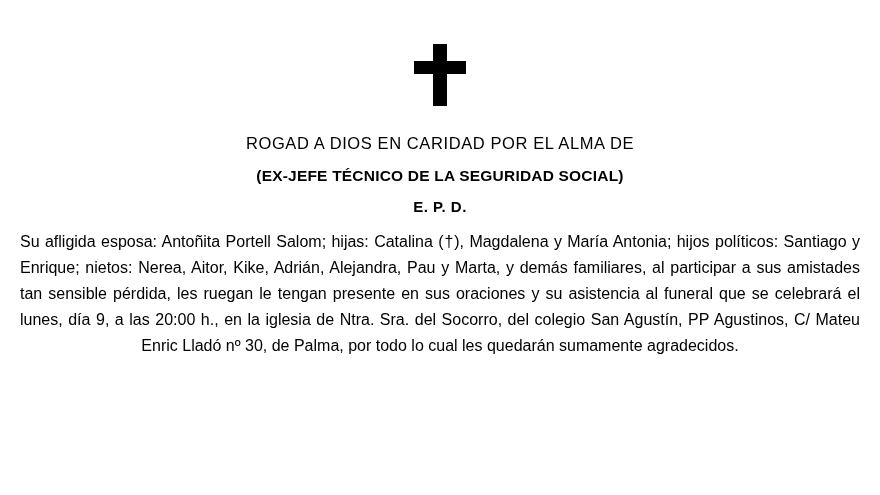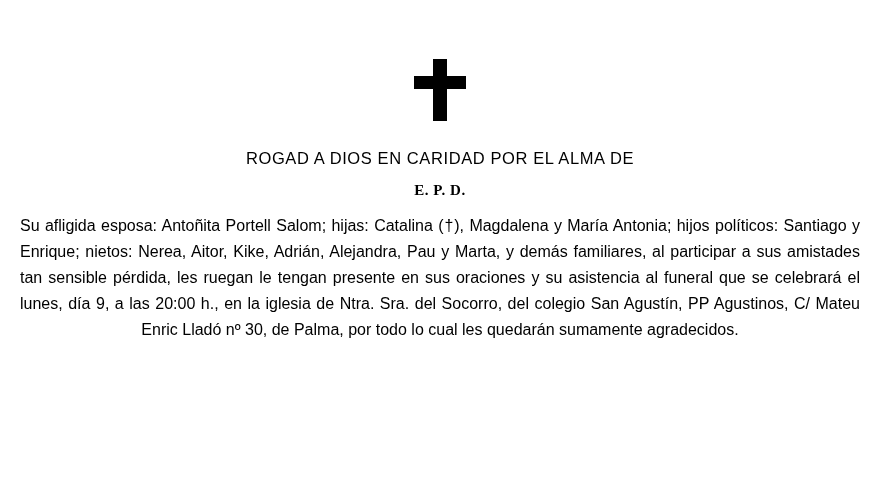--- a/index.html
+++ b/index.html
@@ -11,21 +11,21 @@
     height: 495px;
     background: #ffffff;
     font-family: "Liberation Sans", sans-serif;
     color: #000000;
     overflow: hidden;
   }
   .notice {
     width: 880px;
     height: 495px;
     box-sizing: border-box;
-    padding: 59px 20px 0 20px;
+    padding: 44px 20px 0 20px;
     display: flex;
     flex-direction: column;
     align-items: center;
   }
   .cross-wrap {
     width: 100%;
     display: flex;
     justify-content: center;
     margin-bottom: 28px;
   }
@@ -77,21 +77,20 @@
     line-height: 1.45;
     max-width: 640px;
     margin-bottom: 10px;
   }
   .epd {
     font-size: 15px;
     font-weight: bold;
     text-align: center;
     letter-spacing: 0.5px;
     margin-bottom: 14px;
-    font-family: Liberation Serif, serif;
   }
   .family-text {
     font-size: 16px;
     line-height: 1.62;
     text-align: justify;
     text-align-last: center;
     max-width: 845px;
     margin: 0 auto;
   }
 </style>
@@ -103,19 +102,20 @@
   <div class="cross-wrap">
     <div class="cross">
       <div class="vbar"></div>
       <div class="hbar"></div>
     </div>
   </div>
 
   <div class="line-invocation">ROGAD A DIOS EN CARIDAD POR EL ALMA DE</div>
 
 
+  <div class="deceased-title">(EX-JEFE TÉCNICO DE LA SEGURIDAD SOCIAL)</div>
 
 
   <div class="epd">E. P. D.</div>
 
   <div class="family-text">Su afligida esposa: Antoñita Portell Salom; hijas: Catalina (†), Magdalena y María Antonia; hijos políticos: Santiago y Enrique; nietos: Nerea, Aitor, Kike, Adrián, Alejandra, Pau y Marta, y demás familiares, al participar a sus amistades tan sensible pérdida, les ruegan le tengan presente en sus oraciones y su asistencia al funeral que se celebrará el lunes, día 9, a las 20:00 h., en la iglesia de Ntra. Sra. del Socorro, del colegio San Agustín, PP Agustinos, C/ Mateu Enric Lladó nº 30, de Palma, por todo lo cual les quedarán sumamente agradecidos.</div>
 
 </div>
 
 </body></html>

